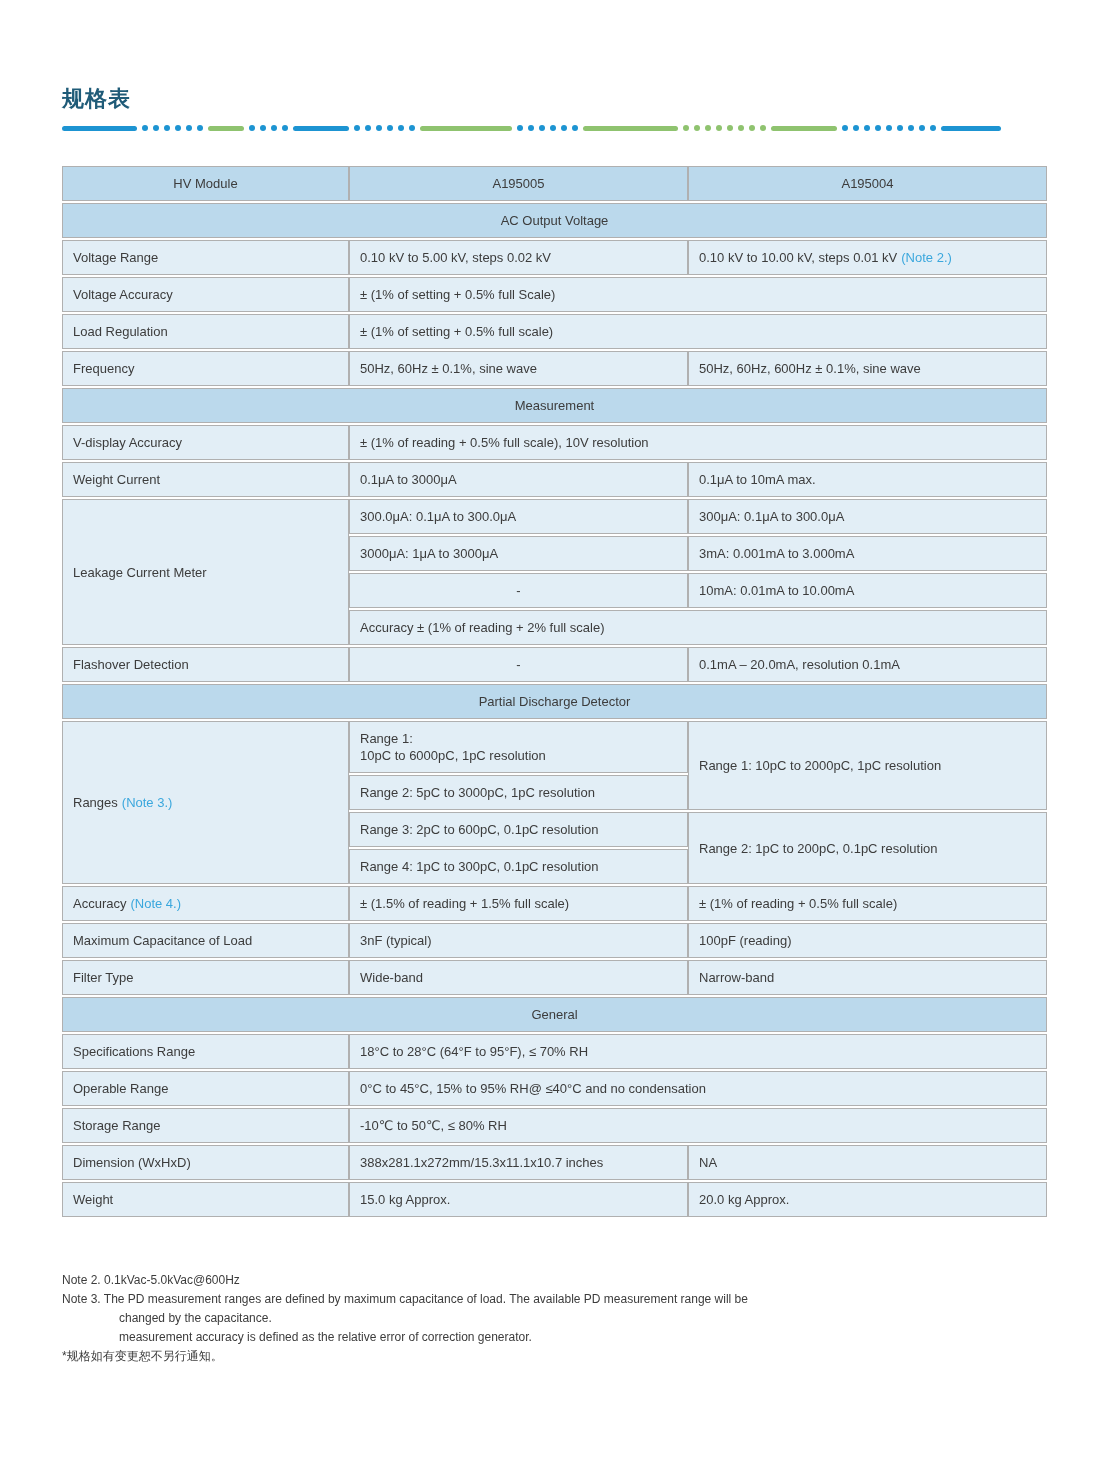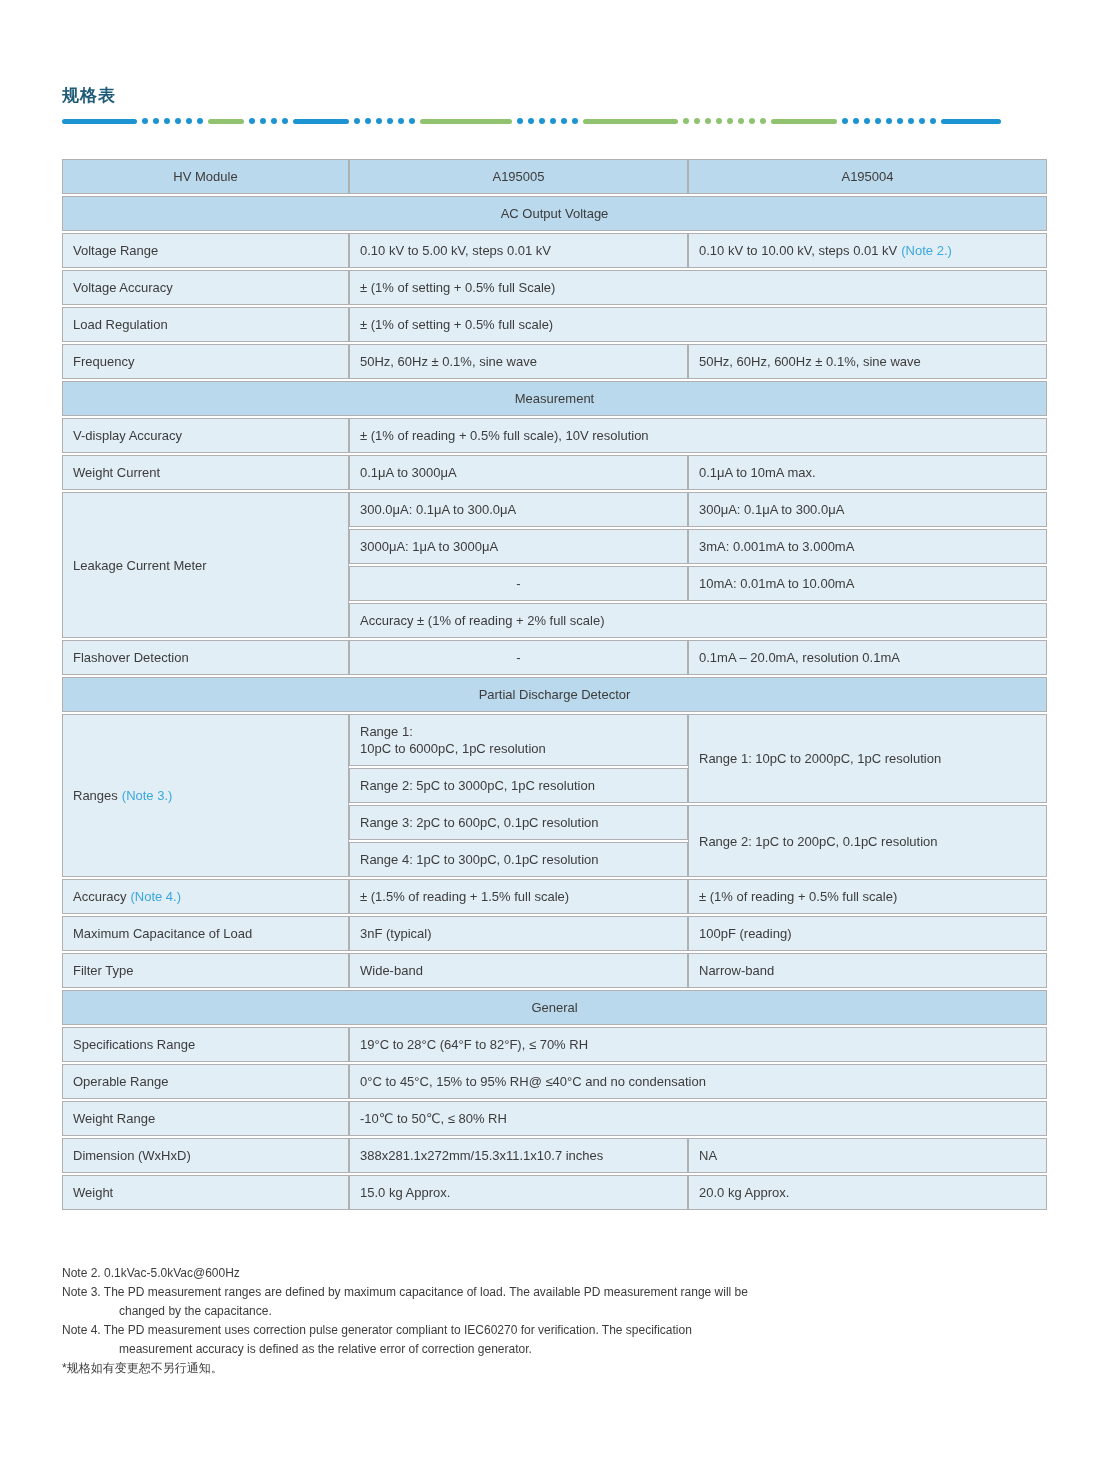--- a/index.html
+++ b/index.html
@@ -14,21 +14,21 @@
   }
   *{box-sizing:border-box;margin:0;padding:0;}
   html,body{background:#ffffff;}
   body{
     width:1102px;height:1470px;
     font-family:"Liberation Sans","DejaVu Sans",sans-serif;
     color:var(--text);
   }
   .page{padding:84px 55px 0 62px;}
   .title{
-    font-size:17px;font-weight:700;color:var(--title-color);
+    font-size:22px;font-weight:700;color:var(--title-color);
     letter-spacing:1px;margin-bottom:11px;
   }
   .divider{
     display:flex;align-items:center;height:6px;width:985px;overflow:hidden;
     margin-bottom:33px;
   }
   .divider .seg{flex:none;height:5px;border-radius:3px;margin-right:5px;}
   .divider .dots{flex:none;display:flex;align-items:center;margin-right:5px;}
   .divider .dot{flex:none;width:6px;height:6px;border-radius:50%;margin-right:5px;}
   .divider .dot:last-child{margin-right:0;}
@@ -131,21 +131,21 @@
         <tr class="header">
           <td><span class="cell-text">HV Module</span></td>
           <td><span class="cell-text">A195005</span></td>
           <td><span class="cell-text">A195004</span></td>
         </tr>
         <tr class="section">
           <td colspan="3"><span class="cell-text">AC Output Voltage</span></td>
         </tr>
         <tr class="data">
           <td><span class="cell-text">Voltage Range</span></td>
-          <td><span class="cell-text">0.10 kV to 5.00 kV, steps 0.01 kV</span></td>
+          <td><span class="cell-text">0.10 kV to 5.00 kV, steps 0.02 kV</span></td>
           <td><span class="cell-text">0.10 kV to 10.00 kV, steps 0.01 kV</span><span class="note-ref">(Note 2.)</span></td>
         </tr>
         <tr class="data">
           <td><span class="cell-text">Voltage Accuracy</span></td>
           <td colspan="2"><span class="cell-text">± (1% of setting + 0.5% full Scale)</span></td>
         </tr>
         <tr class="data">
           <td><span class="cell-text">Load Regulation</span></td>
           <td colspan="2"><span class="cell-text">± (1% of setting + 0.5% full scale)</span></td>
         </tr>
@@ -219,43 +219,42 @@
         <tr class="data">
           <td><span class="cell-text">Filter Type</span></td>
           <td><span class="cell-text">Wide-band</span></td>
           <td><span class="cell-text">Narrow-band</span></td>
         </tr>
         <tr class="section">
           <td colspan="3"><span class="cell-text">General</span></td>
         </tr>
         <tr class="data">
           <td><span class="cell-text">Specifications Range</span></td>
-          <td colspan="2"><span class="cell-text">19°C to 28°C (64°F to 82°F), ≤ 70% RH</span></td>
+          <td colspan="2"><span class="cell-text">18°C to 28°C (64°F to 95°F), ≤ 70% RH</span></td>
         </tr>
         <tr class="data">
           <td><span class="cell-text">Operable Range</span></td>
           <td colspan="2"><span class="cell-text">0°C to 45°C, 15% to 95% RH@ ≤40°C and no condensation</span></td>
         </tr>
         <tr class="data">
-          <td><span class="cell-text">Weight Range</span></td>
+          <td><span class="cell-text">Storage Range</span></td>
           <td colspan="2"><span class="cell-text">-10℃ to 50℃, ≤ 80% RH</span></td>
         </tr>
         <tr class="data">
           <td><span class="cell-text">Dimension (WxHxD)</span></td>
           <td><span class="cell-text">388x281.1x272mm/15.3x11.1x10.7 inches</span></td>
           <td><span class="cell-text">NA</span></td>
         </tr>
         <tr class="data">
           <td><span class="cell-text">Weight</span></td>
           <td><span class="cell-text">15.0 kg Approx.</span></td>
           <td><span class="cell-text">20.0 kg Approx.</span></td>
         </tr>
       </tbody>
   </table>
   <div class="notes">
       <div class="note-line">Note 2. 0.1kVac-5.0kVac@600Hz</div>
       <div class="note-line">Note 3. The PD measurement ranges are defined by maximum capacitance of load. The available PD measurement range will be</div>
       <div class="note-line indent">changed by the capacitance.</div>
-      <div class="note-line">Note 4. The PD measurement uses correction pulse generator compliant to IEC60270 for verification. The specification</div>
       <div class="note-line indent">measurement accuracy is defined as the relative error of correction generator.</div>
       <div class="note-line">*规格如有变更恕不另行通知。</div>
     </div>
 </div>
 
 </body></html>

